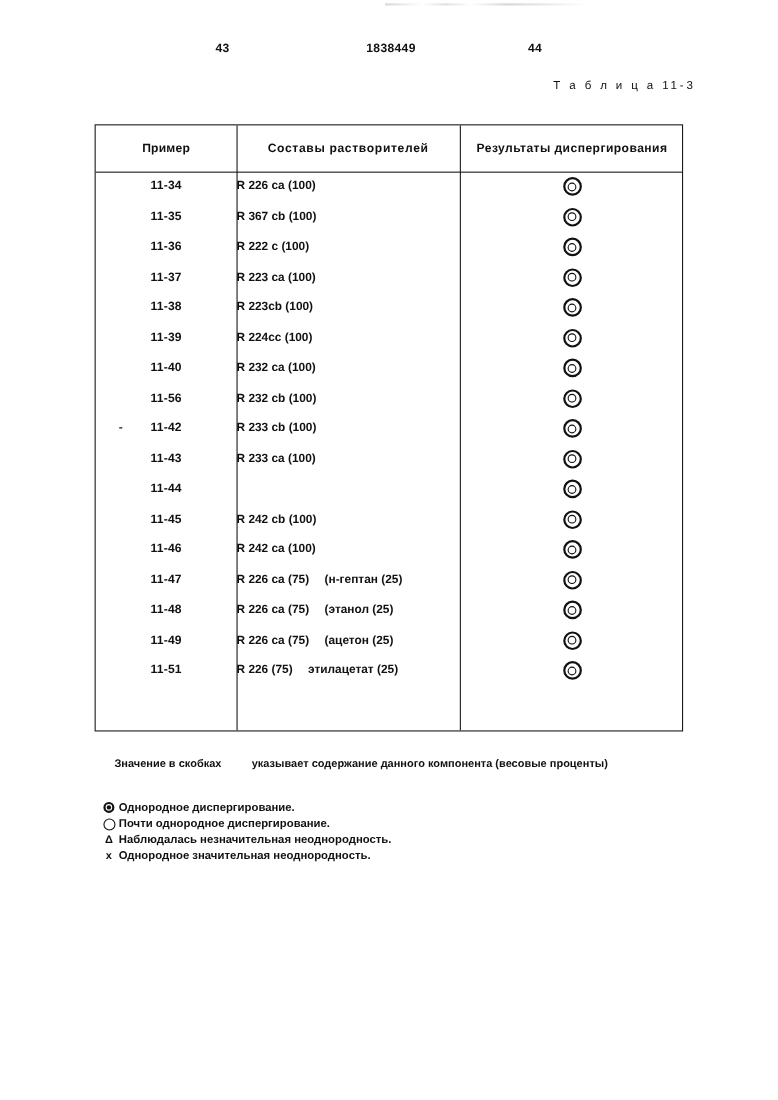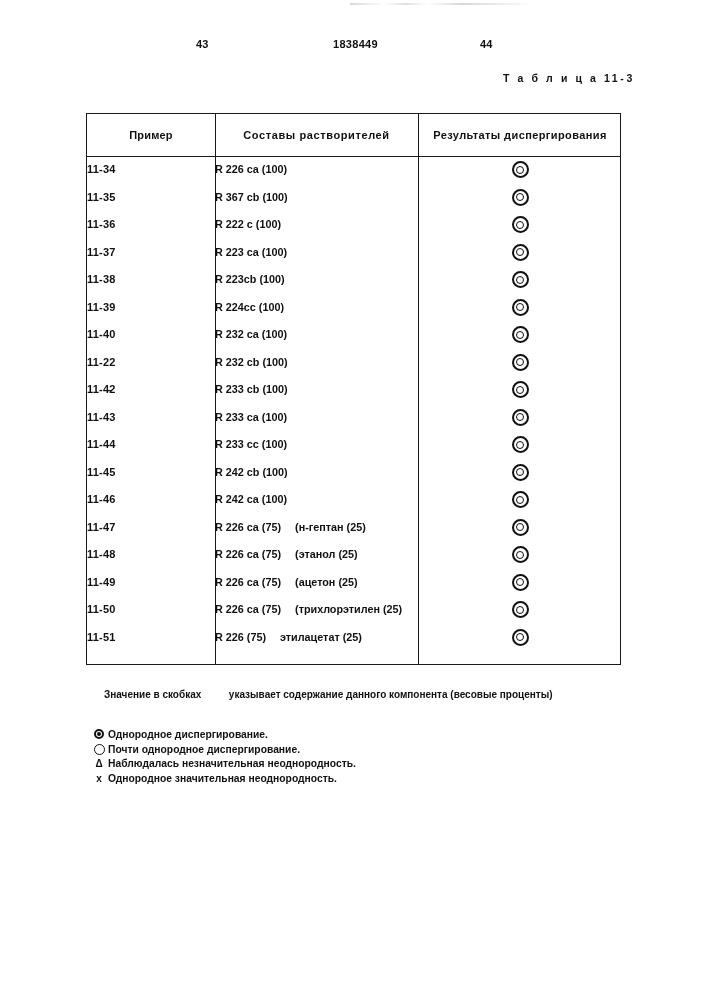--- a/index.html
+++ b/index.html
@@ -46,21 +46,21 @@
     top: 0;
     font-size: 11px;
     font-weight: bold;
     letter-spacing: 0.2px;
   }
   .table-caption {
     position: absolute;
     top: 72px;
     left: 503px;
     font-size: 10.5px;
-    font-weight: bold;
+    font-weight: normal;
     letter-spacing: 2.6px;
   }
 
   
   .tbl {
     position: absolute;
     left: 86px;
     top: 113px;
     width: 535px;
     height: 552px;
@@ -113,20 +113,21 @@
     position: relative;
     height: 27.5px;
   }
   .cell-example {
     position: absolute;
     left: 0;
     width: 128px;
     top: 0;
     height: 27.5px;
     line-height: 27.5px;
+    text-align: center;
     font-size: 11px;
     font-weight: bold;
     letter-spacing: 0.2px;
   }
   .stray-dash {
     position: absolute;
     left: 21px;
     top: 0;
     height: 27.5px;
     line-height: 27.5px;
@@ -330,21 +331,21 @@
         </div>
       </div>
       <div class="row">
         <div class="cell-example">11-40</div>
         <div class="cell-solvent"><span class="sv-main">R 232 ca   (100)</span></div>
         <div class="cell-result">
           <span class="sym-dbl"></span>
         </div>
       </div>
       <div class="row">
-        <div class="cell-example">11-22</div>
+        <div class="cell-example">11-56</div>
         <div class="cell-solvent"><span class="sv-main">R 232 cb   (100)</span></div>
         <div class="cell-result">
           <span class="sym-dbl"></span>
         </div>
       </div>
       <div class="row">
         <span class="stray-dash">-</span>
         <div class="cell-example">11-42</div>
         <div class="cell-solvent"><span class="sv-main">R 233 cb   (100)</span></div>
         <div class="cell-result">
@@ -353,21 +354,20 @@
       </div>
       <div class="row">
         <div class="cell-example">11-43</div>
         <div class="cell-solvent"><span class="sv-main">R 233 ca   (100)</span></div>
         <div class="cell-result">
           <span class="sym-dbl"></span>
         </div>
       </div>
       <div class="row">
         <div class="cell-example">11-44</div>
-        <div class="cell-solvent"><span class="sv-main">R  233 cc   (100)</span></div>
         <div class="cell-result">
           <span class="sym-dbl"></span>
         </div>
       </div>
       <div class="row">
         <div class="cell-example">11-45</div>
         <div class="cell-solvent"><span class="sv-main">R  242 cb   (100)</span></div>
         <div class="cell-result">
           <span class="sym-dbl"></span>
         </div>
@@ -389,27 +389,20 @@
       <div class="row">
         <div class="cell-example">11-48</div>
         <div class="cell-solvent"><span class="sv-main">R 226 ca   (75)</span><span class="sv-gap"></span><span class="sv-second">(этанол  (25)</span></div>
         <div class="cell-result">
           <span class="sym-dbl"></span>
         </div>
       </div>
       <div class="row">
         <div class="cell-example">11-49</div>
         <div class="cell-solvent"><span class="sv-main">R 226 ca   (75)</span><span class="sv-gap"></span><span class="sv-second">(ацетон  (25)</span></div>
-        <div class="cell-result">
-          <span class="sym-dbl"></span>
-        </div>
-      </div>
-      <div class="row">
-        <div class="cell-example">11-50</div>
-        <div class="cell-solvent"><span class="sv-main">R 226  ca (75)</span><span class="sv-gap"></span><span class="sv-second">(трихлорэтилен (25)</span></div>
         <div class="cell-result">
           <span class="sym-dbl"></span>
         </div>
       </div>
       <div class="row">
         <div class="cell-example">11-51</div>
         <div class="cell-solvent"><span class="sv-main">R 226  (75)</span><span class="sv-gap"></span><span class="sv-second">этилацетат (25)</span></div>
         <div class="cell-result">
           <span class="sym-dbl"></span>
         </div>

